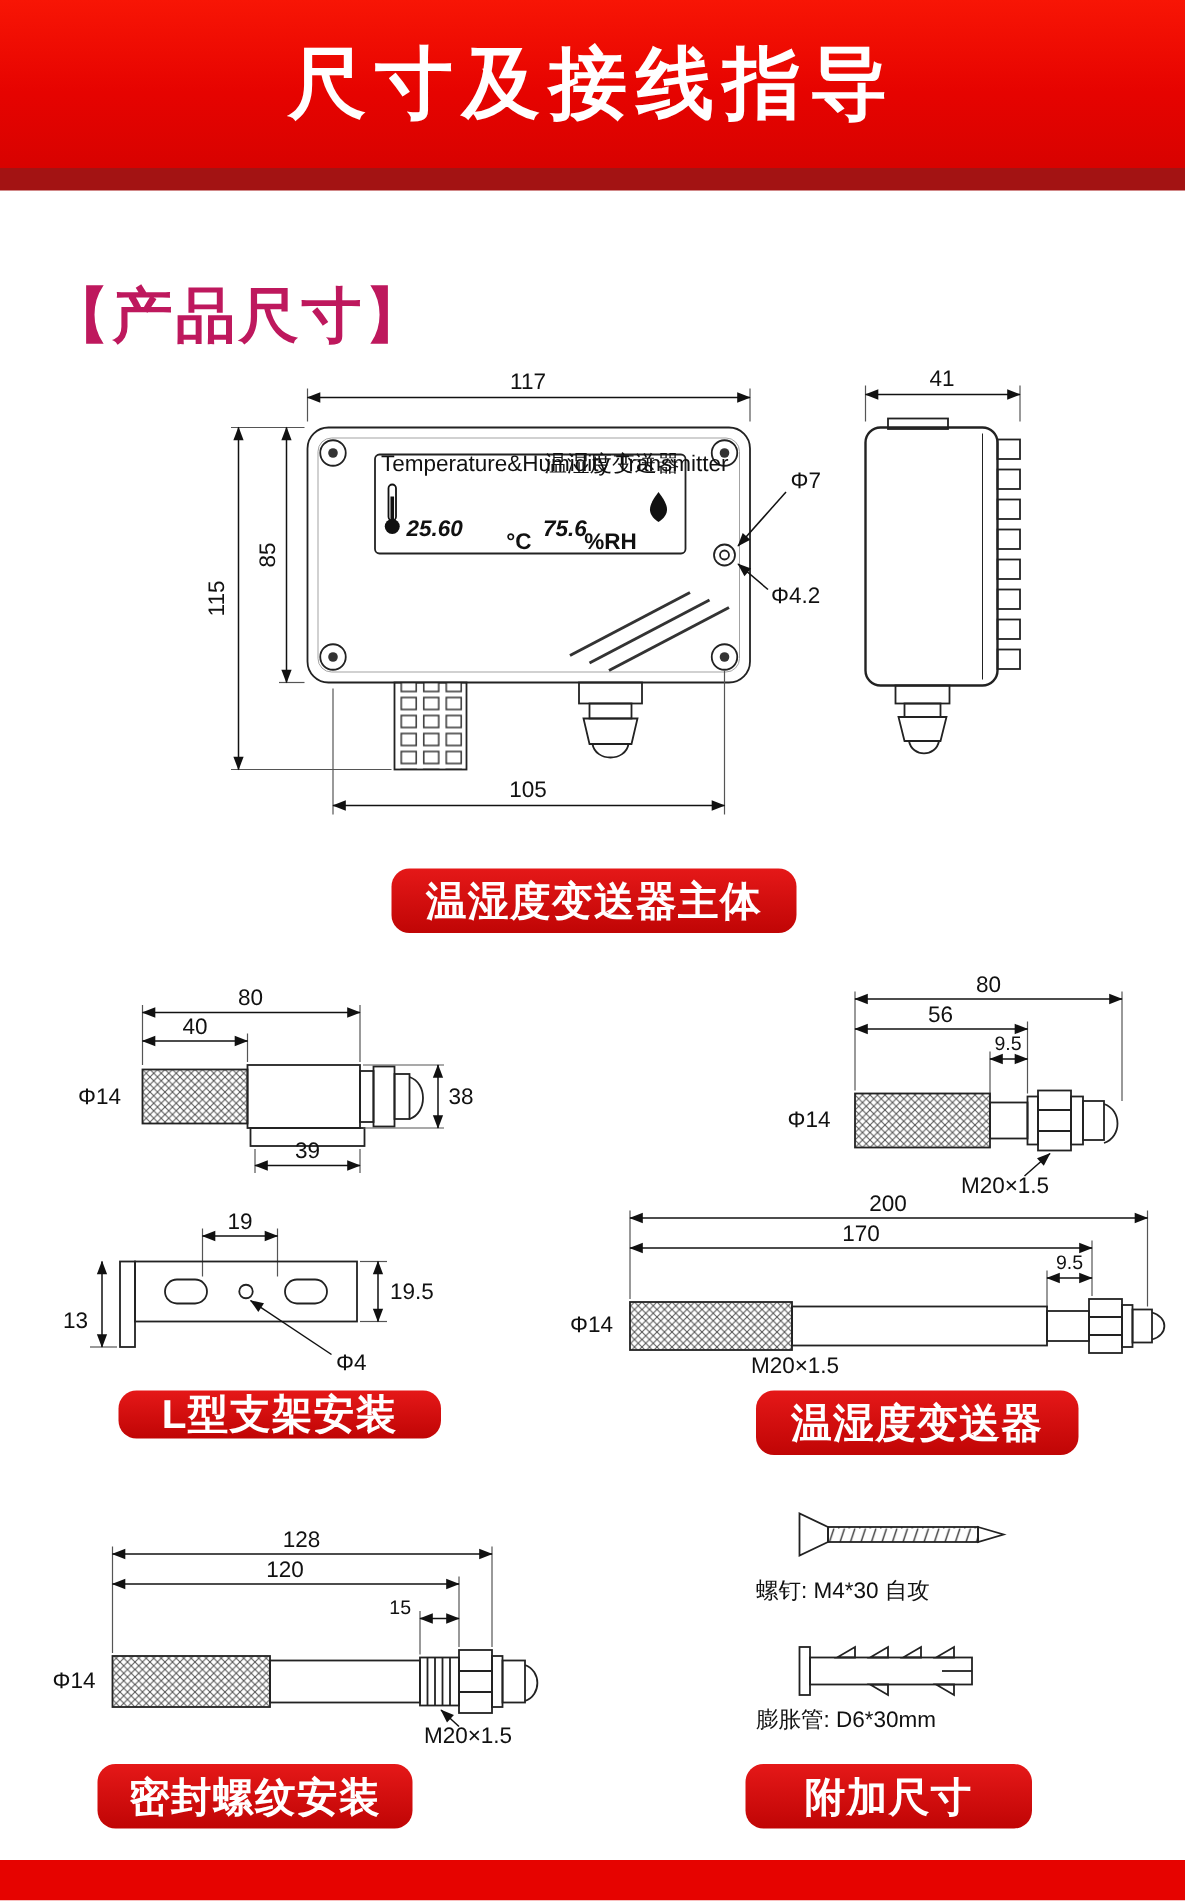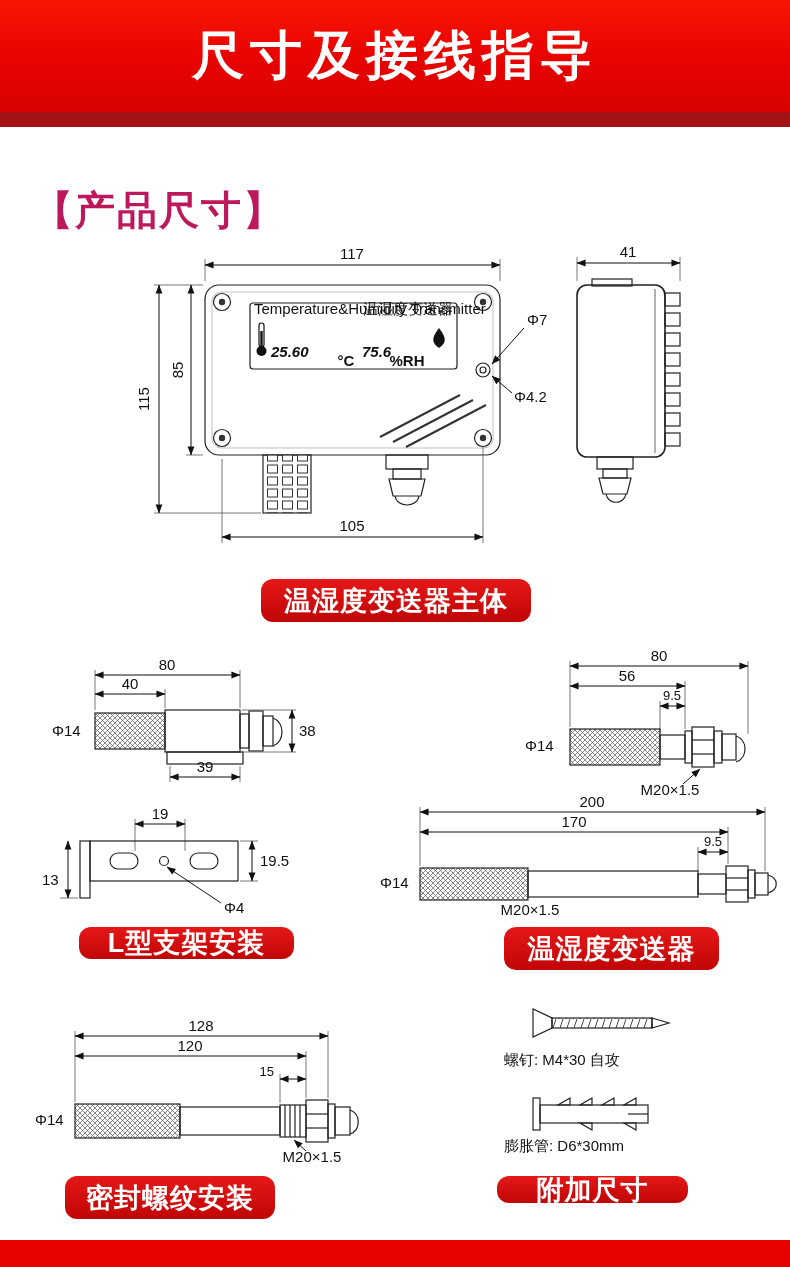--- a/index.html
+++ b/index.html
@@ -358,15 +358,15 @@
     <polygon points="114,20 126,20 126,13"></polygon>
     <polygon points="136,20 148,20 148,13"></polygon>
     <polygon points="92,38 104,38 104,45"></polygon>
     <polygon points="136,38 148,38 148,45"></polygon>
     <line x1="140" y1="29" x2="160" y2="29"></line>
   </g>
   <text x="16" y="66" font-size="17">膨胀管: D6*30mm</text>
 </svg>
 
 <div class="pill" style="left:65px;top:1176px;width:210px;height:43px">密封螺纹安装</div>
-<div class="pill" style="left:497px;top:1176px;width:191px;height:27px">附加尺寸</div>
+<div class="pill" style="left:497px;top:1176px;width:191px;height:43px">附加尺寸</div>
 
 <div class="abs bottom-bar"></div>
 
 </body></html>

